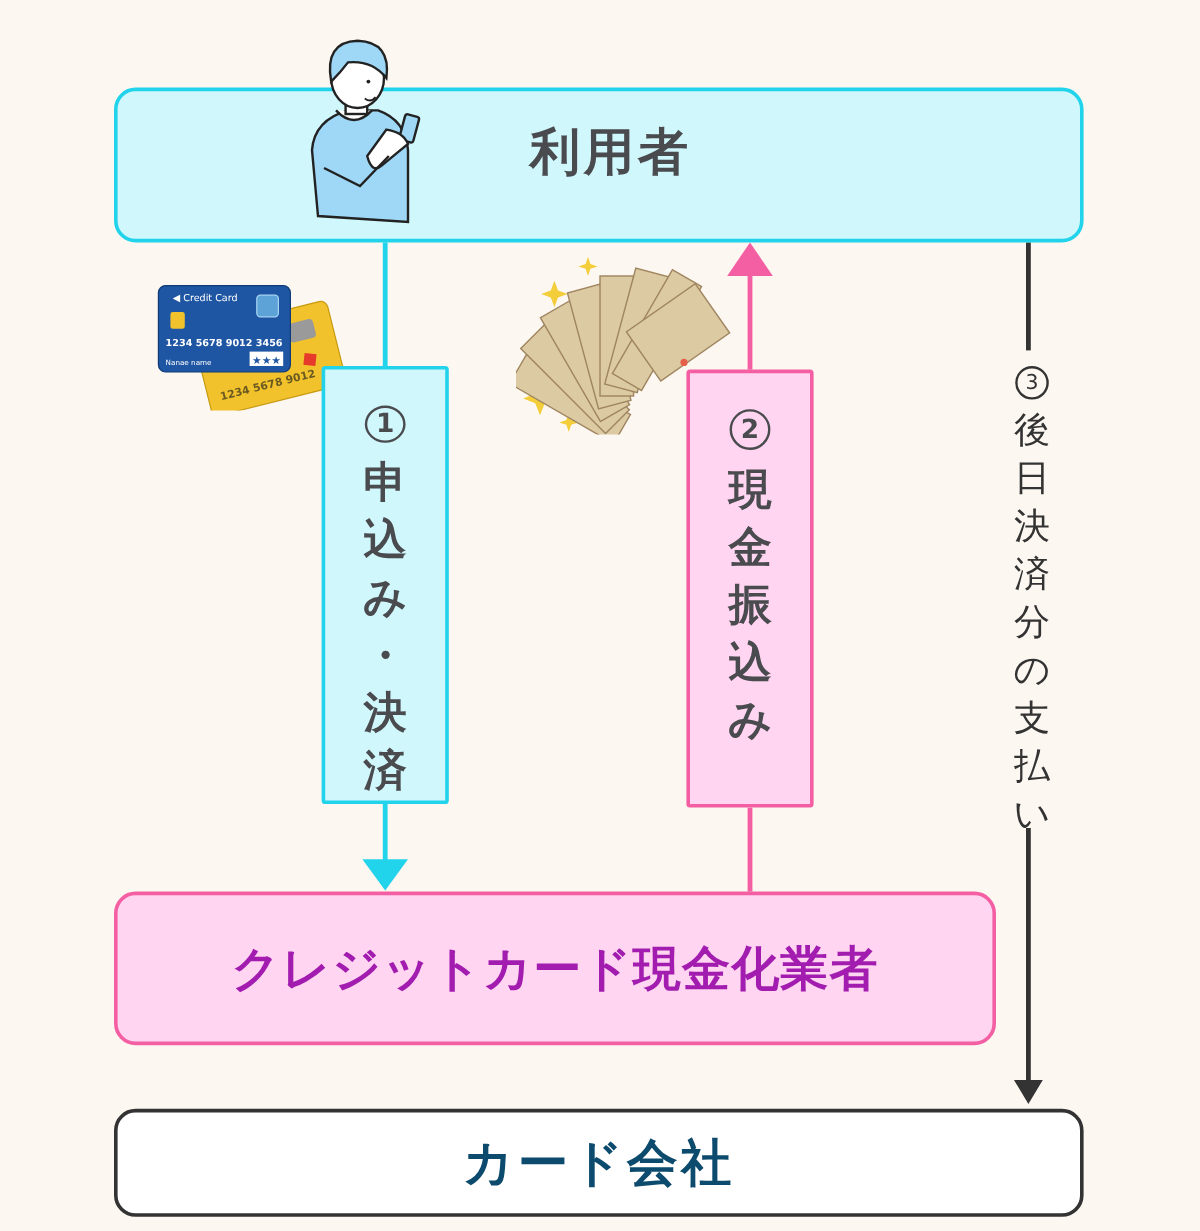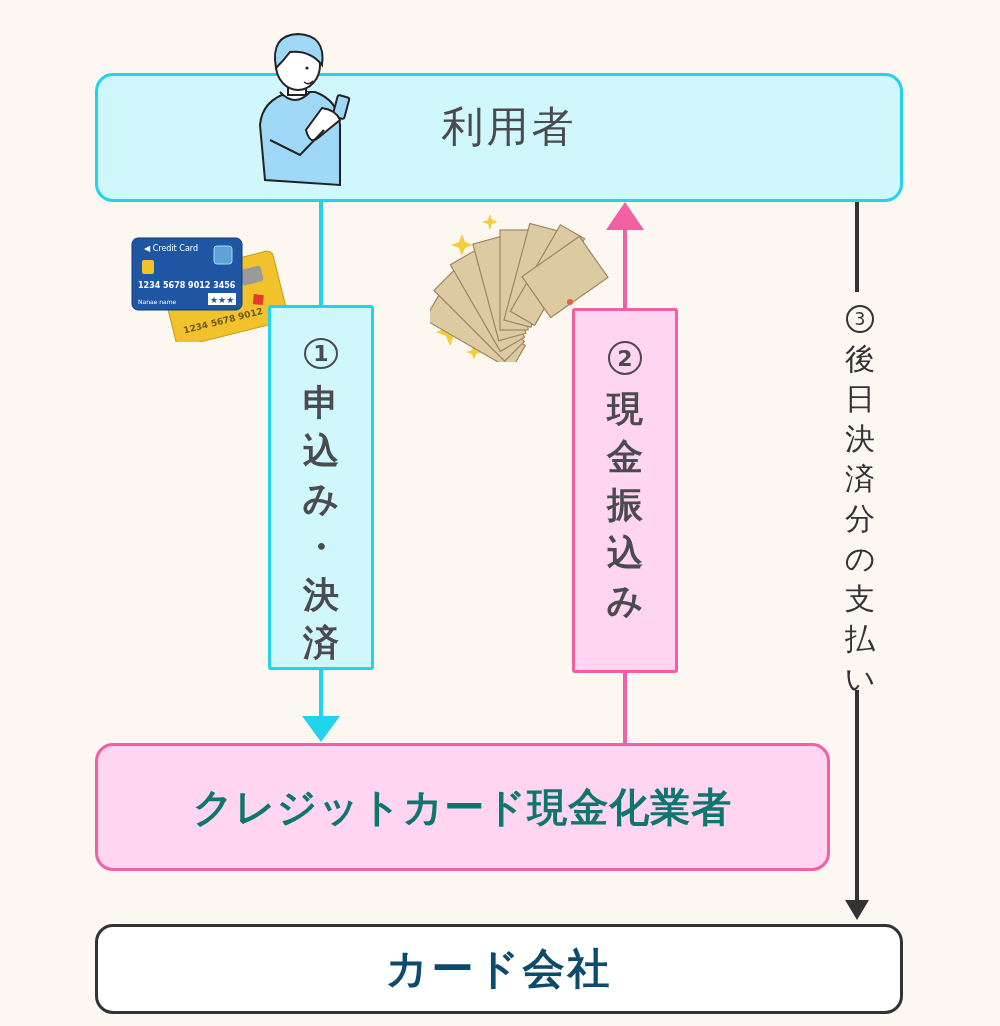--- a/index.html
+++ b/index.html
@@ -2,24 +2,24 @@
 <html><head>
 <meta charset="utf-8">
 <style>
   html,body{margin:0;padding:0;}
   body{width:1000px;height:1026px;background:#fcf7f1;position:relative;overflow:hidden;
        font-family:"DejaVu Sans","Liberation Sans",sans-serif;color:#4a4b4f;}
   .abs{position:absolute;}
   .box{position:absolute;box-sizing:border-box;}
   #user-box{left:95px;top:73px;width:808px;height:129px;background:#d0f7fc;border:3px solid #22d3ec;border-radius:18px;}
   #user-label{left:95px;top:73px;width:808px;height:107px;display:flex;align-items:center;justify-content:center;
-       font-size:42px;font-weight:normal;letter-spacing:3px;color:#4a4b4f;padding-left:20px;box-sizing:border-box;}
+       font-size:42px;font-weight:bold;letter-spacing:3px;color:#4a4b4f;padding-left:20px;box-sizing:border-box;}
   #dealer-box{left:95px;top:743px;width:735px;height:128px;background:#ffd5f1;border:3px solid #f45ea2;border-radius:18px;}
   #dealer-label{left:95px;top:743px;width:735px;height:128px;display:flex;align-items:center;justify-content:center;
-       font-size:40px;font-weight:bold;color:#0f766e;letter-spacing:1px;}
+       font-size:40px;font-weight:bold;color:#a21caf;letter-spacing:1px;}
   #company-box{left:95px;top:924px;width:808px;height:90px;background:#ffffff;border:3px solid #333;border-radius:18px;}
   #company-label{left:95px;top:924px;width:808px;height:90px;display:flex;align-items:center;justify-content:center;
        font-size:42px;font-weight:bold;color:#0c4a6e;letter-spacing:3px;}
   .vbox{position:absolute;box-sizing:border-box;display:flex;flex-direction:column;align-items:center;padding-top:30px;}
   #step1{left:268px;top:305px;width:106px;height:365px;background:#d0f7fc;border:3px solid #22d3ec;border-radius:3px;}
   #step2{left:572px;top:308px;width:106px;height:365px;background:#ffd5f1;border:3px solid #f45ea2;border-radius:3px;}
   .vchar{font-size:36px;font-weight:bold;color:#4a4b4f;line-height:48px;height:48px;text-align:center;}
   .circnum{width:34px;height:34px;border:2.5px solid #4a4b4f;border-radius:50%;box-sizing:border-box;
        display:flex;align-items:center;justify-content:center;font-size:22px;font-weight:bold;margin-bottom:10px;}
   #step3{left:835px;top:305px;width:50px;display:flex;flex-direction:column;align-items:center;}

